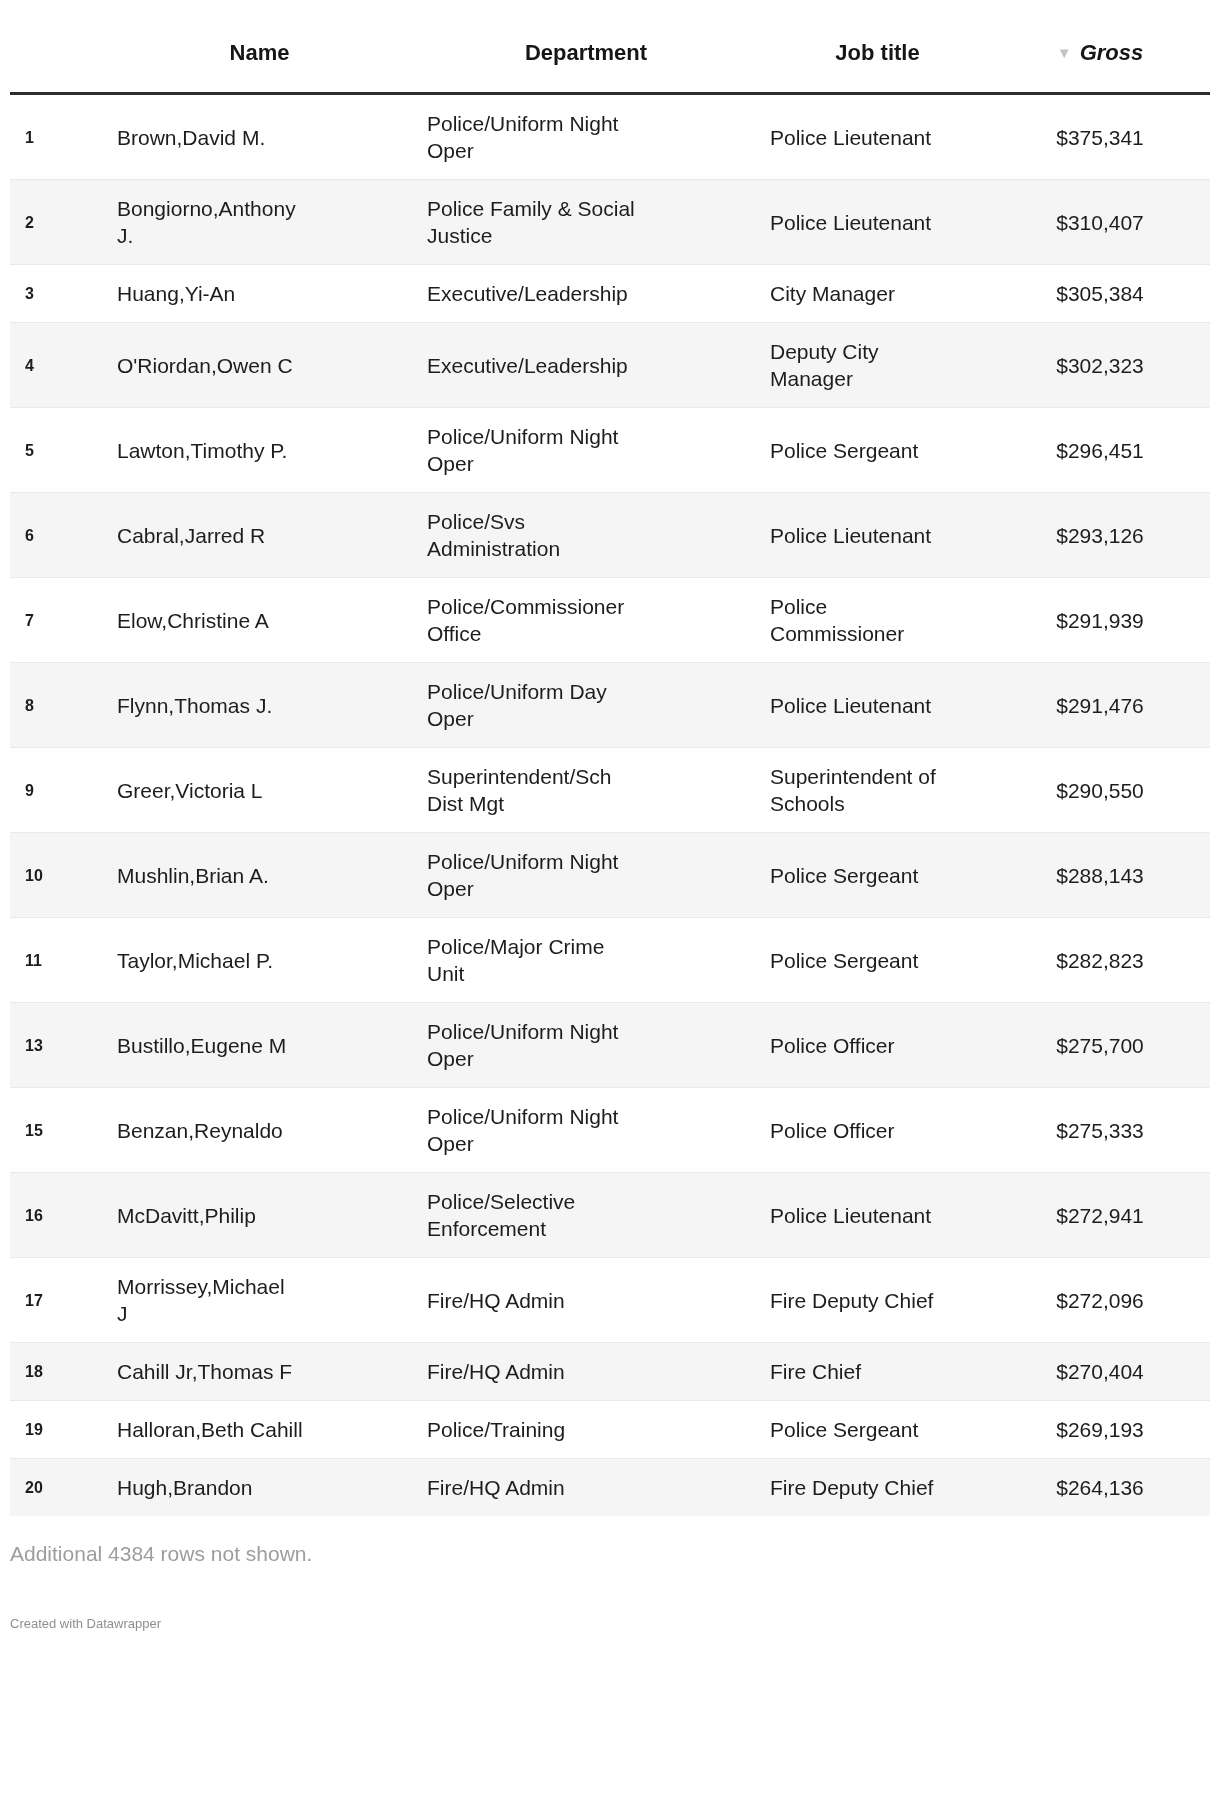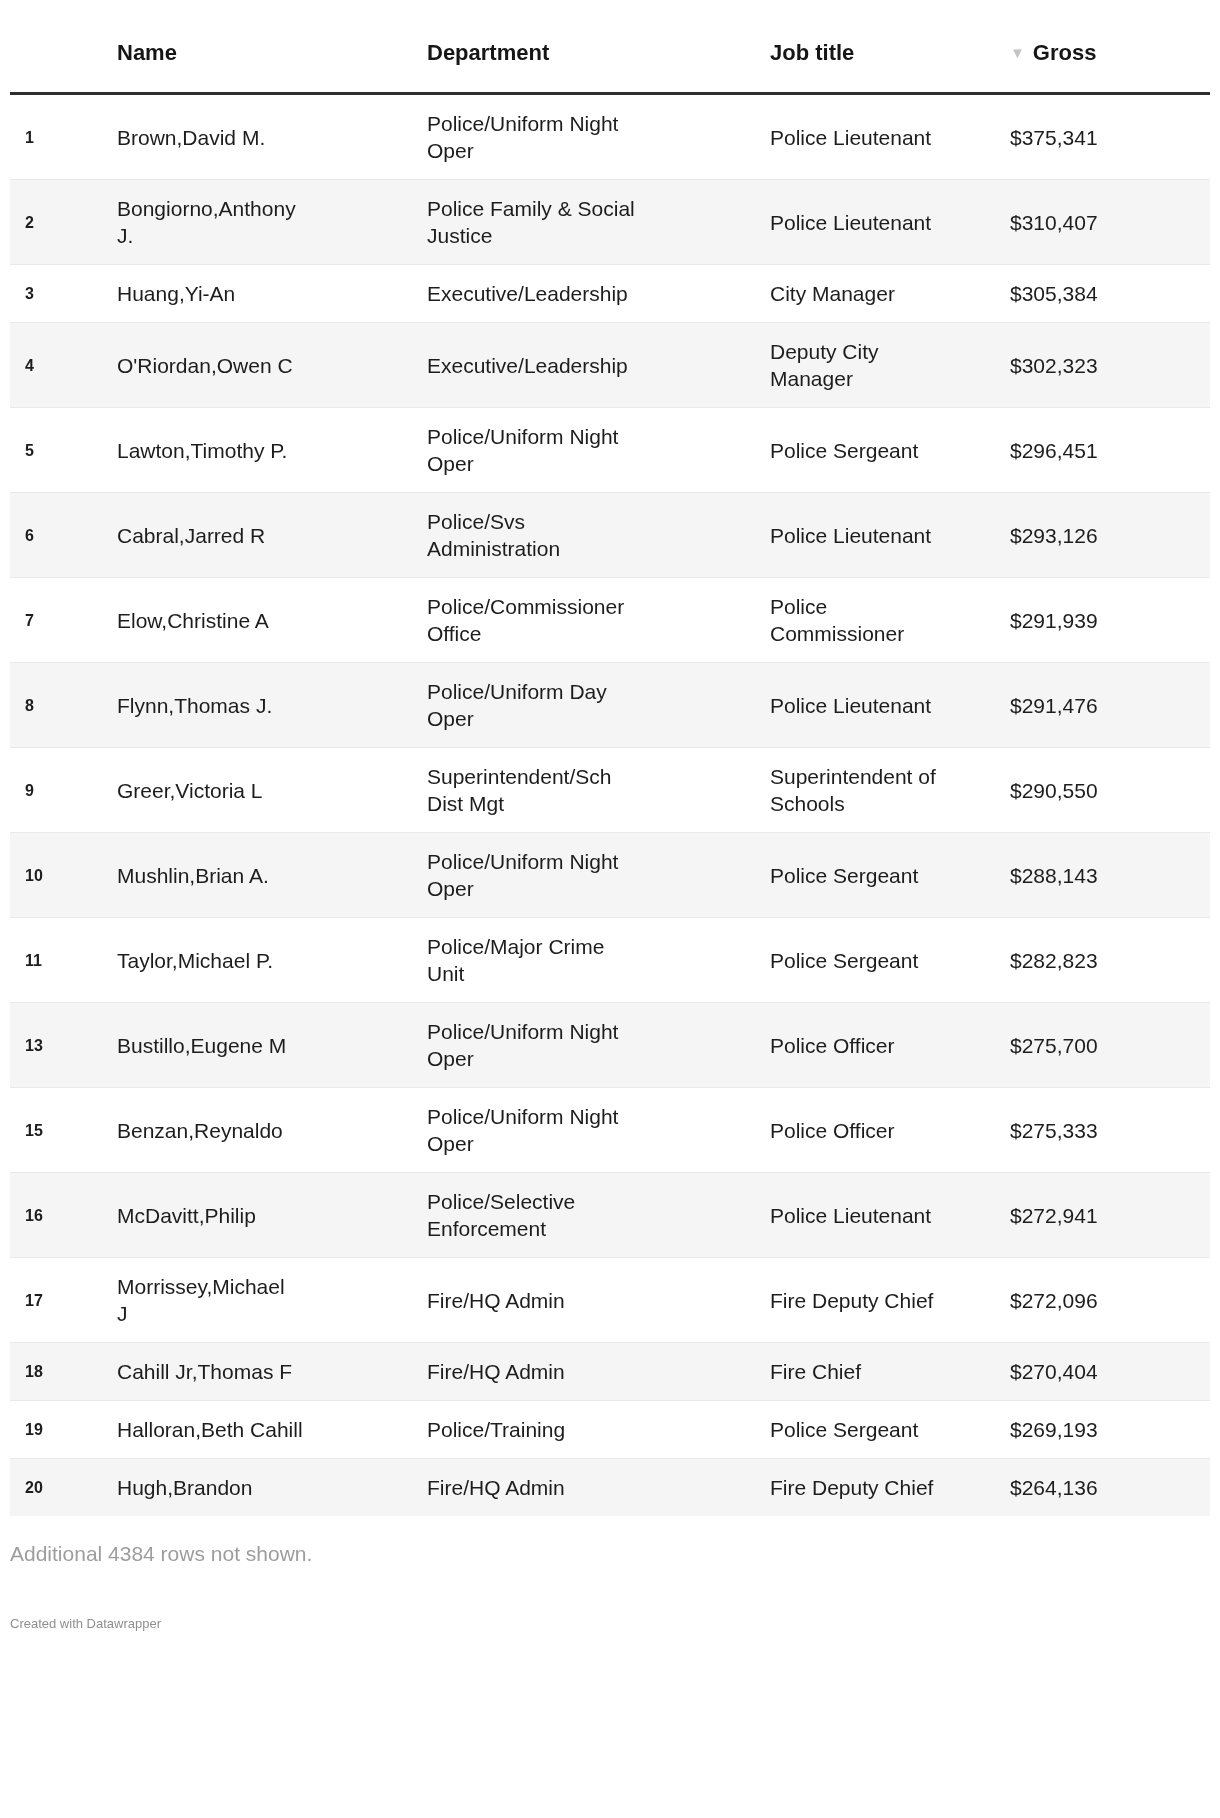--- a/index.html
+++ b/index.html
@@ -25,32 +25,33 @@
     width:1200px;
     border-collapse:collapse;
     table-layout:fixed;
   }
   col.c-num{width:107px;}
   col.c-name{width:310px;}
   col.c-dept{width:343px;}
   col.c-job{width:240px;}
   col.c-gross{width:200px;}
   thead th{
-    text-align:left;
+    text-align:center;
     vertical-align:bottom;
     font-size:22px;
     font-weight:bold;
     color:#161616;
     padding:10px 25px 26px 0;
     border-bottom:3px solid var(--rule);
   }
   thead th.h-gross{
-    text-align:left;
+    text-align:center;
     padding-right:20px;
     white-space:nowrap;
+    font-style:italic;
   }
   .sort-icon{
     color:var(--sort);
     font-size:15px;
     display:inline-block;
     margin-right:8px;
     transform:translateY(-2px);
   }
   tbody td{
     font-size:21px;
@@ -60,21 +61,21 @@
     white-space:pre-line;
   }
   tbody td.cell-num{
     font-size:16px;
     font-weight:bold;
     padding-left:15px;
     padding-right:0;
     white-space:normal;
   }
   tbody td.cell-gross{
-    text-align:left;
+    text-align:center;
     padding-right:20px;
     white-space:nowrap;
   }
   tbody tr:nth-child(even){background:var(--stripe);}
   tbody tr + tr td{border-top:1px solid var(--divider);}
   .note{
     font-size:21px;
     line-height:27px;
     color:var(--muted);
     margin:24px 0 0 0;

